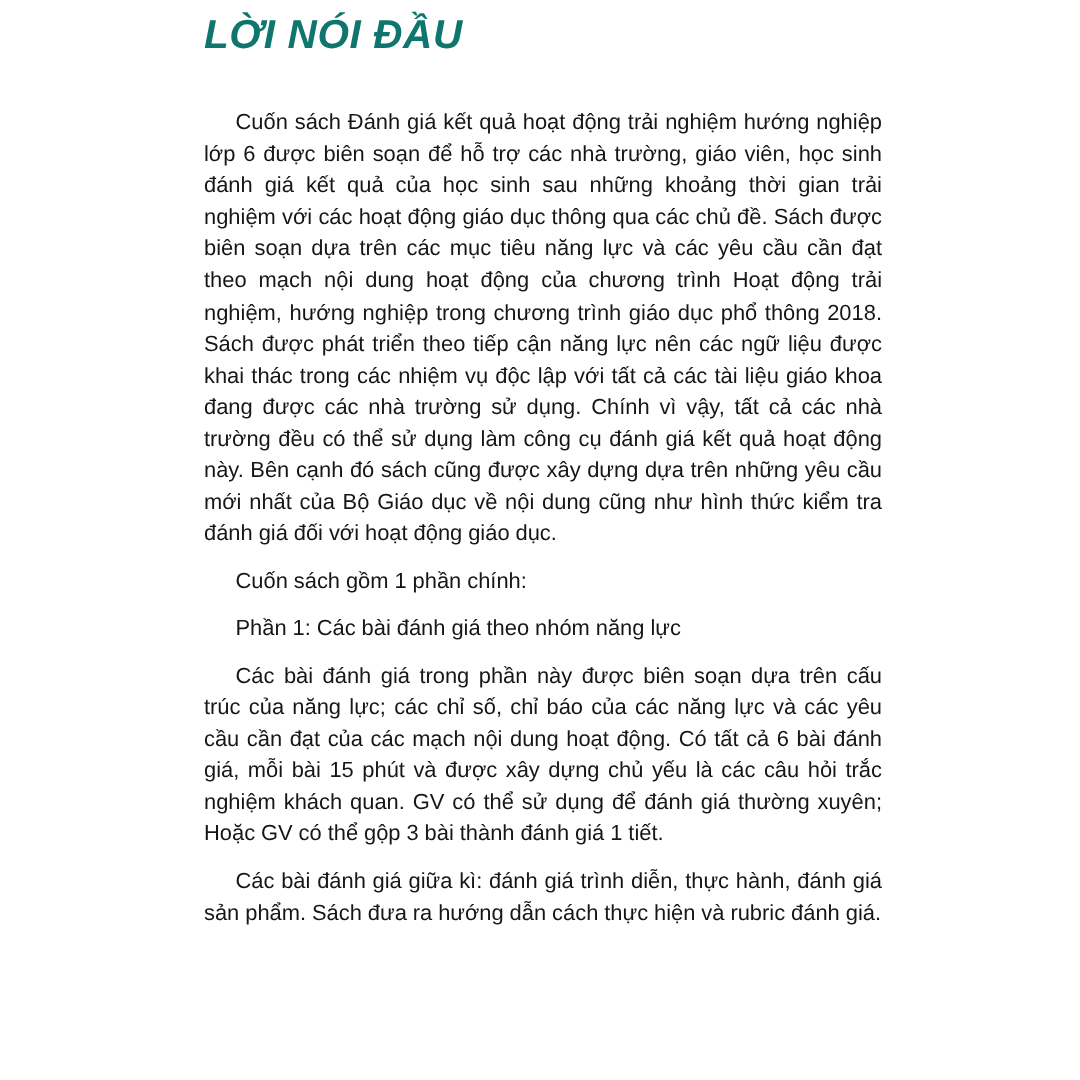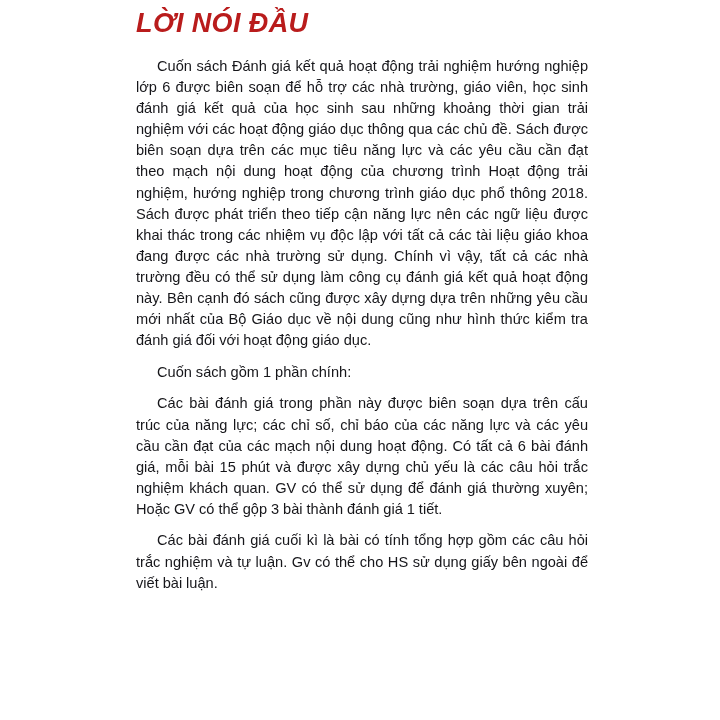--- a/index.html
+++ b/index.html
@@ -23,30 +23,30 @@
   .content {
     position: absolute;
     left: 136px;
     top: 0px;
     width: 452px;
   }
   .preface-title {
     font-size: 27px;
     font-weight: bold;
     font-style: italic;
-    color: #b91c1c;
+    color: #0f766e;
     letter-spacing: 0.4px;
     line-height: 1.0;
     margin: 0;
     padding-top: 10px;
     padding-bottom: 0px;
     white-space: nowrap;
   }
   .body-block {
-    margin-top: 19px;
+    margin-top: 35px;
   }
   p.para {
     margin: 0;
     padding: 0;
     font-size: 14.6px;
     line-height: 21.1px;
     color: #16161a;
     text-align: justify;
     text-justify: inter-word;
     text-indent: 21px;
@@ -63,22 +63,23 @@
   <div class="content">
 
     <h1 class="preface-title">LỜI NÓI ĐẦU</h1>
 
     <div class="body-block">
 
       <p class="para">Cuốn sách Đánh giá kết quả hoạt động trải nghiệm hướng nghiệp lớp 6 được biên soạn để hỗ trợ các nhà trường, giáo viên, học sinh đánh giá kết quả của học sinh sau những khoảng thời gian trải nghiệm với các hoạt động giáo dục thông qua các chủ đề. Sách được biên soạn dựa trên các mục tiêu năng lực và các yêu cầu cần đạt theo mạch nội dung hoạt động của chương trình Hoạt động trải nghiệm, hướng nghiệp trong chương trình giáo dục phổ thông 2018. Sách được phát triển theo tiếp cận năng lực nên các ngữ liệu được khai thác trong các nhiệm vụ độc lập với tất cả các tài liệu giáo khoa đang được các nhà trường sử dụng. Chính vì vậy, tất cả các nhà trường đều có thể sử dụng làm công cụ đánh giá kết quả hoạt động này. Bên cạnh đó sách cũng được xây dựng dựa trên những yêu cầu mới nhất của Bộ Giáo dục về nội dung cũng như hình thức kiểm tra đánh giá đối với hoạt động giáo dục.</p>
 
       <p class="para gap">Cuốn sách gồm 1 phần chính:</p>
 
+      <p class="para gap">Phần 1: Các bài đánh giá theo nhóm năng lực</p>
 
       <p class="para gap">Các bài đánh giá trong phần này được biên soạn dựa trên cấu trúc của năng lực; các chỉ số, chỉ báo của các năng lực và các yêu cầu cần đạt của các mạch nội dung hoạt động. Có tất cả 6 bài đánh giá, mỗi bài 15 phút và được xây dựng chủ yếu là các câu hỏi trắc nghiệm khách quan. GV có thể sử dụng để đánh giá thường xuyên; Hoặc GV có thể gộp 3 bài thành đánh giá 1 tiết.</p>
 
 
+      <p class="para gap">Các bài đánh giá giữa kì: đánh giá trình diễn, thực hành, đánh giá sản phẩm. Sách đưa ra hướng dẫn cách thực hiện và rubric đánh giá.</p>
 
-      <p class="para gap">Các bài đánh giá cuối kì là bài có tính tổng hợp gồm các câu hỏi trắc nghiệm và tự luận. Gv có thể cho HS sử dụng giấy bên ngoài để viết bài luận.</p>
 
     </div>
   </div>
 </div>
 
 </body></html>

